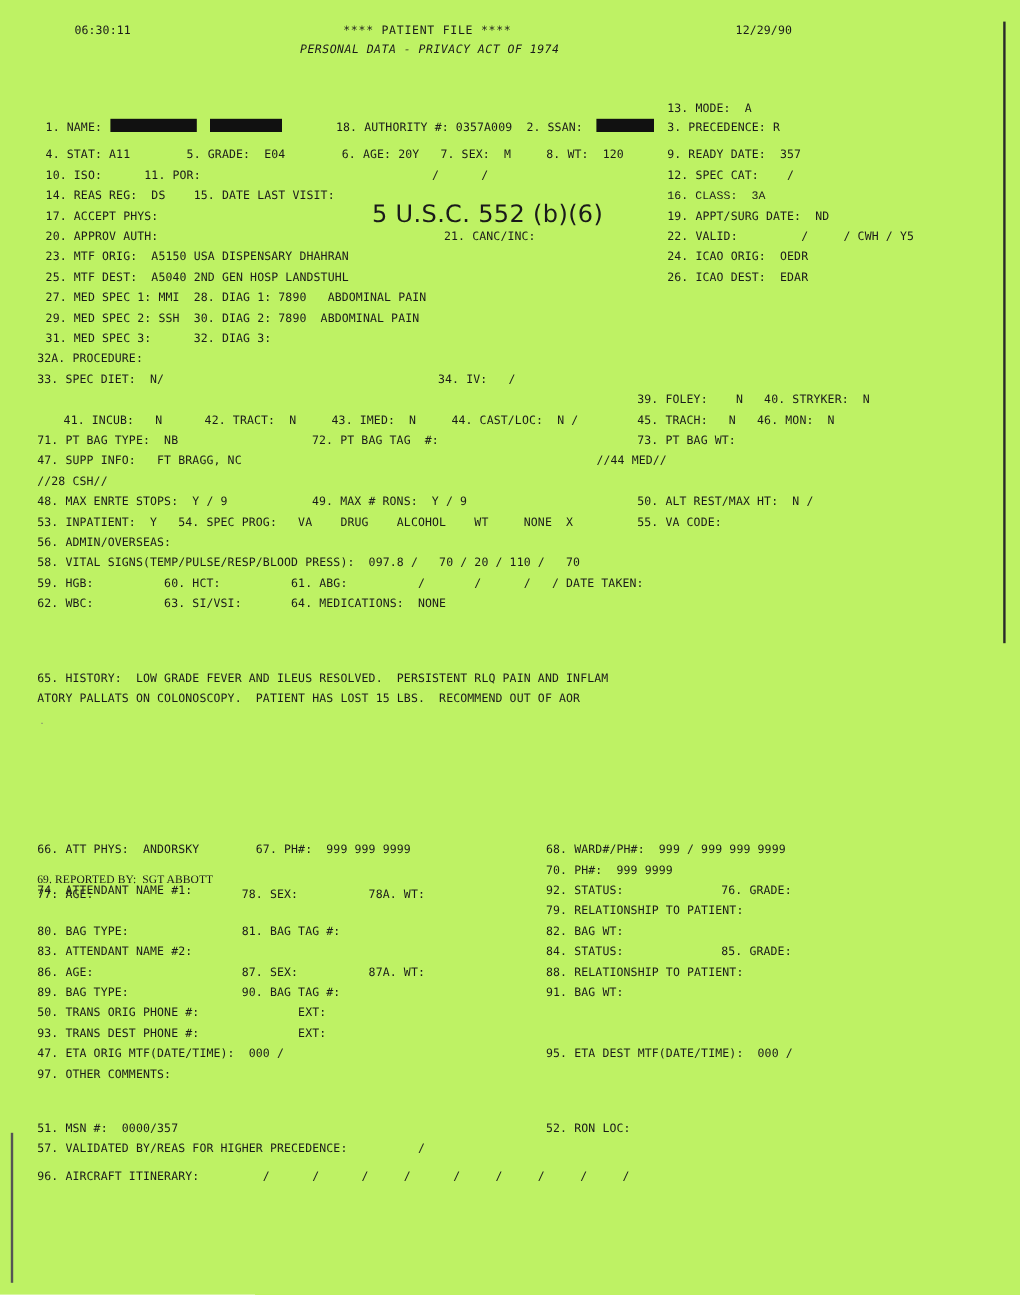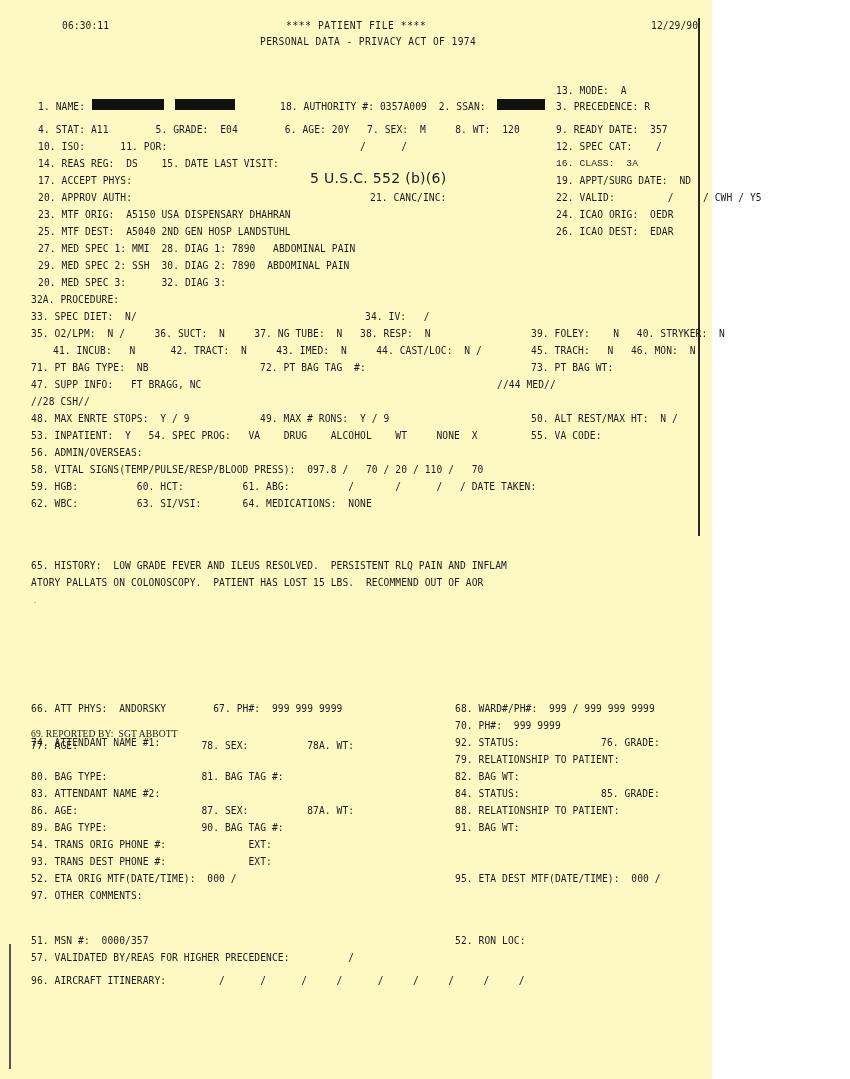--- a/index.html
+++ b/index.html
@@ -11,23 +11,23 @@
     width: 850px;
     height: 1079px;
     position: relative;
     font-family: "DejaVu Sans Mono", monospace;
     color: #1a1a1a;
     overflow: hidden;
   }
   .page {
     position: absolute;
     left: 0; top: 0;
-    width: 712px;
+    width: 850px;
     height: 1079px;
-    background: #fef9c3;
+    background: #bef264;
   }
   
   .edge-right {
     position: absolute;
     right: 12px;
     top: 18px;
     width: 2px;
     height: 518px;
     background: #2a2a2a;
   }
@@ -46,35 +46,35 @@
     font-size: 9.6px;
     line-height: 12px;
     letter-spacing: 0.1px;
     white-space: pre;
   }
   .abs { position: absolute; white-space: pre; }
 
   
   .hdr-time { left: 62px;  top: 20px; }
   .hdr-t1   { left: 286px; top: 20px; letter-spacing: 0.6px; }
-  .hdr-t2   { left: 260px; top: 36px; letter-spacing: 0.4px; }
-  .hdr-date { left: 613px; top: 20px; margin-left: 38px; }
+  .hdr-t2   { left: 250px; top: 36px; letter-spacing: 0.4px; font-style: italic; }
+  .hdr-date { left: 613px; top: 20px; }
 
   .redact {
     display: inline-block;
     background: #111;
     height: 10px;
     vertical-align: -1px;
   }
   .redact.r1 { width: 72px; }
   .redact.r2 { width: 60px; }
   .redact.r3 { width: 48px; }
 
   .big-cite {
-    font-size: 14px;
+    font-size: 20px;
     letter-spacing: 0.3px;
     font-family: "DejaVu Sans", sans-serif;
   }
 
   .tiny-mark {
     position: absolute;
     font-size: 7px;
     color: #777;
   }
 </style>
@@ -135,29 +135,28 @@
     <div class="abs" style="left:38px; top:209px;">23. MTF ORIG:  A5150 USA DISPENSARY DHAHRAN</div>
     <div class="abs" style="left:556px; top:209px;">24. ICAO ORIG:  OEDR</div>
 
     
     <div class="abs" style="left:38px; top:226px;">25. MTF DEST:  A5040 2ND GEN HOSP LANDSTUHL</div>
     <div class="abs" style="left:556px; top:226px;">26. ICAO DEST:  EDAR</div>
 
     
     <div class="abs" style="left:38px; top:243px;">27. MED SPEC 1: MMI  28. DIAG 1: 7890   ABDOMINAL PAIN</div>
     <div class="abs" style="left:38px; top:260px;">29. MED SPEC 2: SSH  30. DIAG 2: 7890  ABDOMINAL PAIN</div>
-    <div class="abs" style="left:38px; top:277px;">20. MED SPEC 3:      32. DIAG 3:</div>
+    <div class="abs" style="left:38px; top:277px;">31. MED SPEC 3:      32. DIAG 3:</div>
     <div class="abs" style="left:31px; top:294px;">32A. PROCEDURE:</div>
 
     
     <div class="abs" style="left:31px; top:311px;">33. SPEC DIET:  N/</div>
     <div class="abs" style="left:365px; top:311px;">34. IV:   /</div>
 
     
-    <div class="abs" style="left:31px; top:328px;">35. O2/LPM:  N /     36. SUCT:  N     37. NG TUBE:  N   38. RESP:  N</div>
     <div class="abs" style="left:531px; top:328px;">39. FOLEY:    N   40. STRYKER:  N</div>
 
     
     <div class="abs" style="left:17px; top:345px;margin-left:36px;">41. INCUB:   N      42. TRACT:  N     43. IMED:  N     44. CAST/LOC:  N /</div>
     <div class="abs" style="left:531px; top:345px;">45. TRACH:   N   46. MON:  N</div>
 
     
     <div class="abs" style="left:31px; top:362px;">71. PT BAG TYPE:  NB</div>
     <div class="abs" style="left:260px; top:362px;">72. PT BAG TAG  #:</div>
     <div class="abs" style="left:531px; top:362px;">73. PT BAG WT:</div>
@@ -206,24 +205,24 @@
     <div class="abs" style="left:31px; top:788px;">83. ATTENDANT NAME #2:</div>
     <div class="abs" style="left:455px; top:788px;">84. STATUS:</div>
     <div class="abs" style="left:601px; top:788px;">85. GRADE:</div>
 
     <div class="abs" style="left:31px; top:805px;">86. AGE:                     87. SEX:          87A. WT:</div>
     <div class="abs" style="left:455px; top:805px;">88. RELATIONSHIP TO PATIENT:</div>
 
     <div class="abs" style="left:31px; top:822px;">89. BAG TYPE:                90. BAG TAG #:</div>
     <div class="abs" style="left:455px; top:822px;">91. BAG WT:</div>
 
-    <div class="abs" style="left:31px; top:839px;">54. TRANS ORIG PHONE #:              EXT:</div>
+    <div class="abs" style="left:31px; top:839px;">50. TRANS ORIG PHONE #:              EXT:</div>
     <div class="abs" style="left:31px; top:856px;">93. TRANS DEST PHONE #:              EXT:</div>
 
-    <div class="abs" style="left:31px; top:873px;">52. ETA ORIG MTF(DATE/TIME):  000 /</div>
+    <div class="abs" style="left:31px; top:873px;">47. ETA ORIG MTF(DATE/TIME):  000 /</div>
     <div class="abs" style="left:455px; top:873px;">95. ETA DEST MTF(DATE/TIME):  000 /</div>
 
     <div class="abs" style="left:31px; top:890px;">97. OTHER COMMENTS:</div>
 
     
     <div class="abs" style="left:31px; top:935px;">51. MSN #:  0000/357</div>
     <div class="abs" style="left:455px; top:935px;">52. RON LOC:</div>
 
     <div class="abs" style="left:31px; top:952px;">57. VALIDATED BY/REAS FOR HIGHER PRECEDENCE:          /</div>
     <div class="abs" style="left:31px; top:975px;">96. AIRCRAFT ITINERARY:         /      /      /     /      /     /     /     /     /</div>

